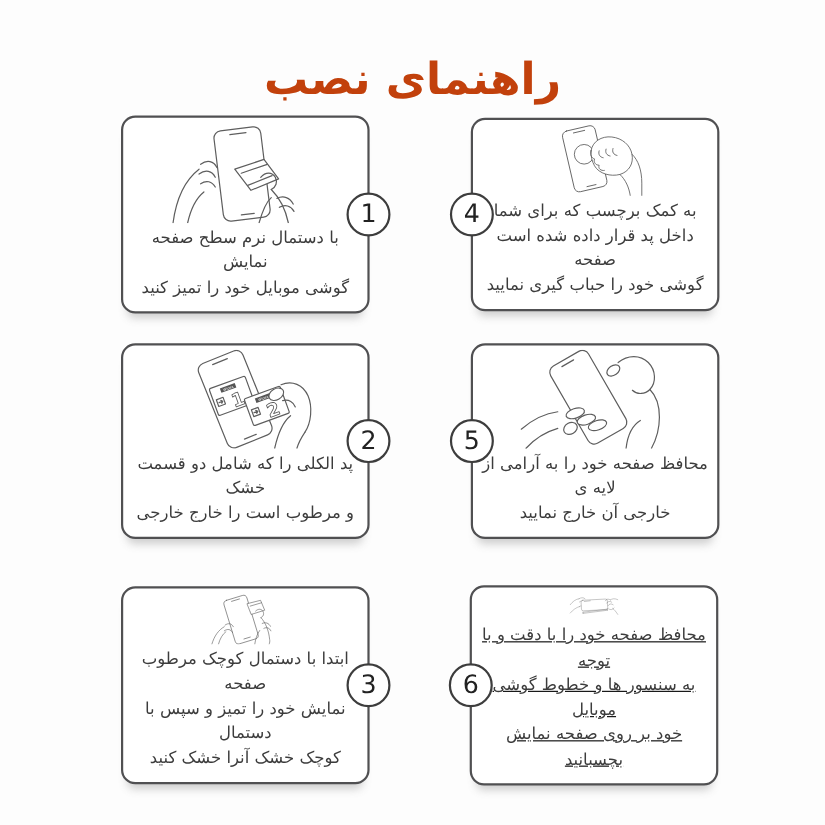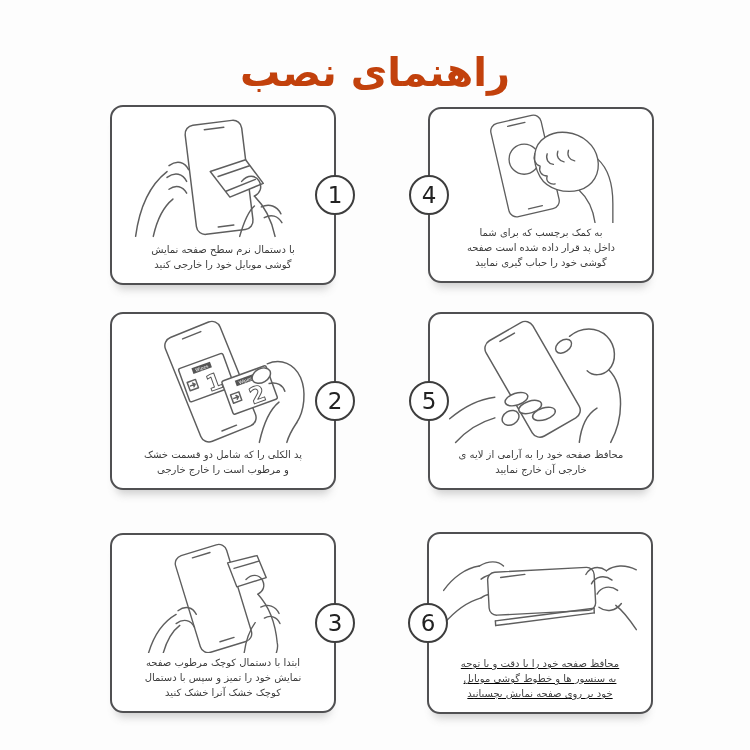--- a/index.html
+++ b/index.html
@@ -8,21 +8,21 @@
   .title{position:absolute;top:22px;left:0;right:0;text-align:center;direction:rtl;
          font-size:40px;font-weight:600;color:#c2410c;letter-spacing:0;}
   .card{position:absolute;width:226px;height:180px;background:#fff;
         border:2px solid #505052;border-radius:13px;box-sizing:border-box;
         box-shadow:0 10px 8px -6px rgba(100,100,100,.30);
         display:flex;flex-direction:column;}
   .art{flex:1 1 auto;min-height:0;display:flex;align-items:flex-end;justify-content:center;
        padding:4px 2px 0 2px;}
   .art svg{width:218px;height:100%;}
   .caption{margin:0;padding:2px 8px 11px;text-align:center;direction:rtl;
-           font-size:10px;line-height:1.5;color:#3c3c3c;white-space:pre-line;}
+           font-size:15px;line-height:1.5;color:#3c3c3c;white-space:pre-line;}
   .badge{position:absolute;top:50%;transform:translateY(-50%);width:40px;height:40px;
          border-radius:50%;background:#fff;border:2px solid #3d3d3d;box-sizing:border-box;
          display:flex;align-items:center;justify-content:center;
          font-size:23px;color:#222;z-index:3;}
   .badge-right{right:-21px;}
   .badge-left{left:-21px;}
   .p1{left:110px;top:105px;}
   .p2{left:110px;top:312px;height:178px;}
   .p3{left:110px;top:533px;}
   .p4{left:428px;top:107px;height:176px;}
@@ -60,21 +60,21 @@
           <path d="M114,78 L144,66"></path>
           <path d="M130,68 C136,61 144,61 148,68 C151,74 149,80 143,83"></path>
           <path d="M143,83 C152,92 160,105 164,124"></path>
           <path d="M150,94 C158,90 166,93 170,101"></path>
           <path d="M153,105 C160,101 167,103 171,110"></path>
           <path d="M128,124 C132,110 136,99 143,93"></path>
         </g>
       </svg>
     </div>
     <p class="caption">با دستمال نرم سطح صفحه نمایش
-گوشی موبایل خود را خارجی کنید</p>
+گوشی موبایل خود را تمیز کنید</p>
     <div class="badge badge-right">
       <span>1</span>
     </div>
   </section>
 
   <section class="card p2">
     <div class="art">
       <svg viewBox="0 0 222 124">
         <g class="ln">
           <g transform="rotate(-22 96 62)">

